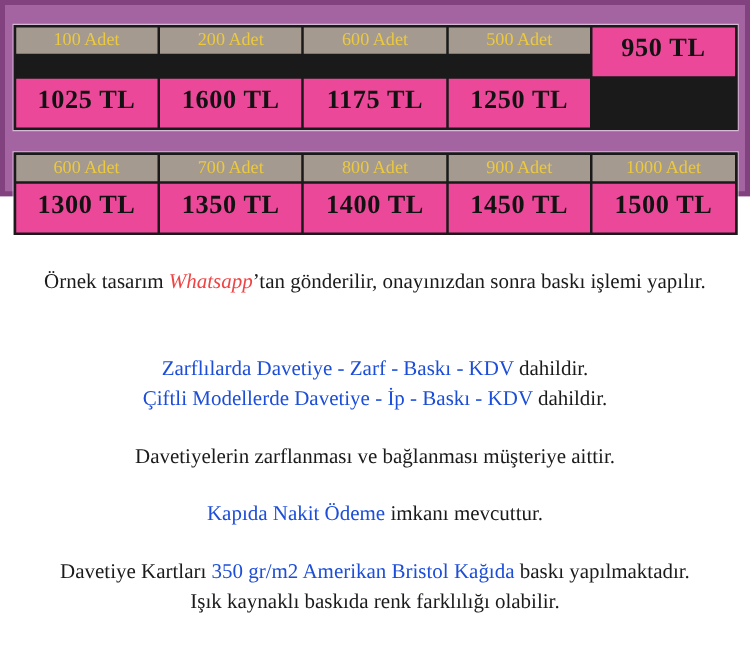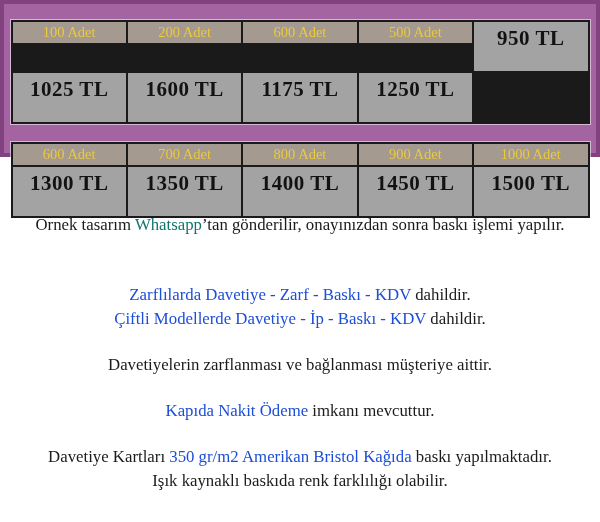--- a/index.html
+++ b/index.html
@@ -17,31 +17,31 @@
     background:#1a1a1a; border:2px solid #1a1a1a; gap:2px;
     box-shadow:0 0 0 1px rgba(255,255,255,0.55);
   }
   .ptable + .ptable { margin-top:18px; }
   .qty-cell {
     background:#a49a90; color:#ecc93d;
     font-size:14.5px; height:21px; line-height:21px; text-align:center;
     overflow:hidden;
   }
   .price-cell {
-    background:#a3a3a3; color:#121212; font-weight:bold;
-    font-size:21px; height:49px; line-height:33px; text-align:center;
+    background:#ec4899; color:#121212; font-weight:bold;
+    font-size:21px; height:39px; line-height:33px; text-align:center;
     letter-spacing:0.5px; overflow:hidden;
   }
   .notes {
     padding-top:56px; text-align:center;
     font-size:16.8px; line-height:24px; color:#1b1b1b;
   }
   .notes p { margin:0 0 22px 0; white-space:nowrap; }
   .red  { color:#1d4ed8; }
-  .link { color:#0f766e; }
+  .link { color:#ef4444;font-style:italic; }
 </style>
 </head>
 <body>
 
 <div class="page">
 
   <div class="price-panel">
 
     <div class="ptable">
       <div class="qty-cell">100 Adet</div>

